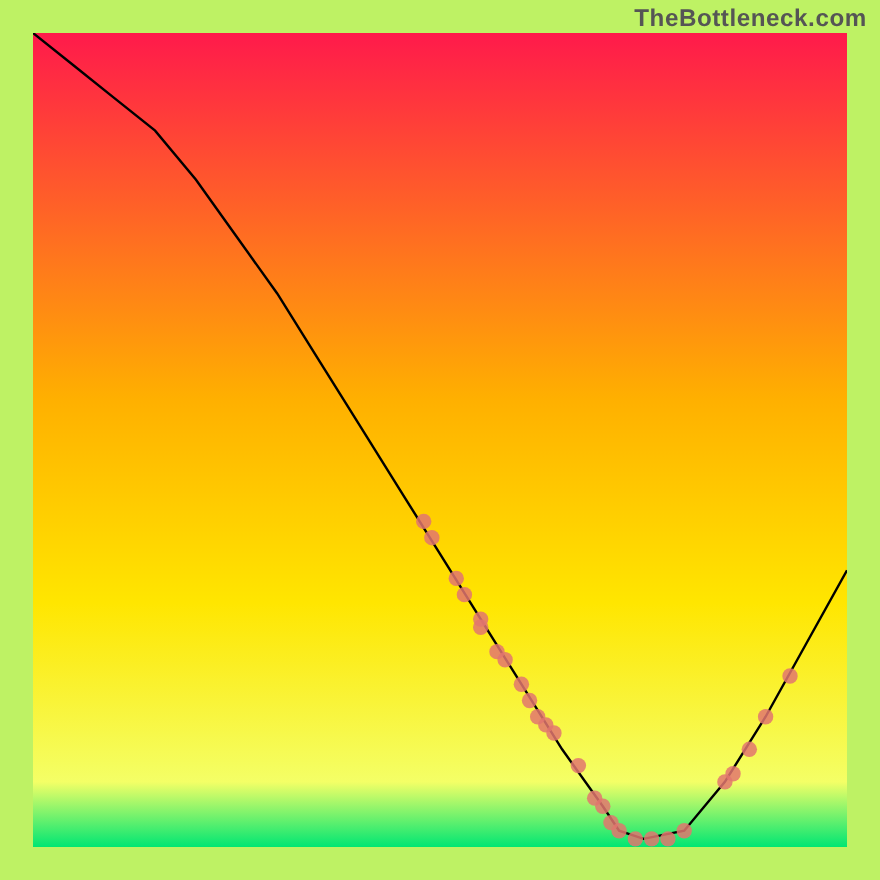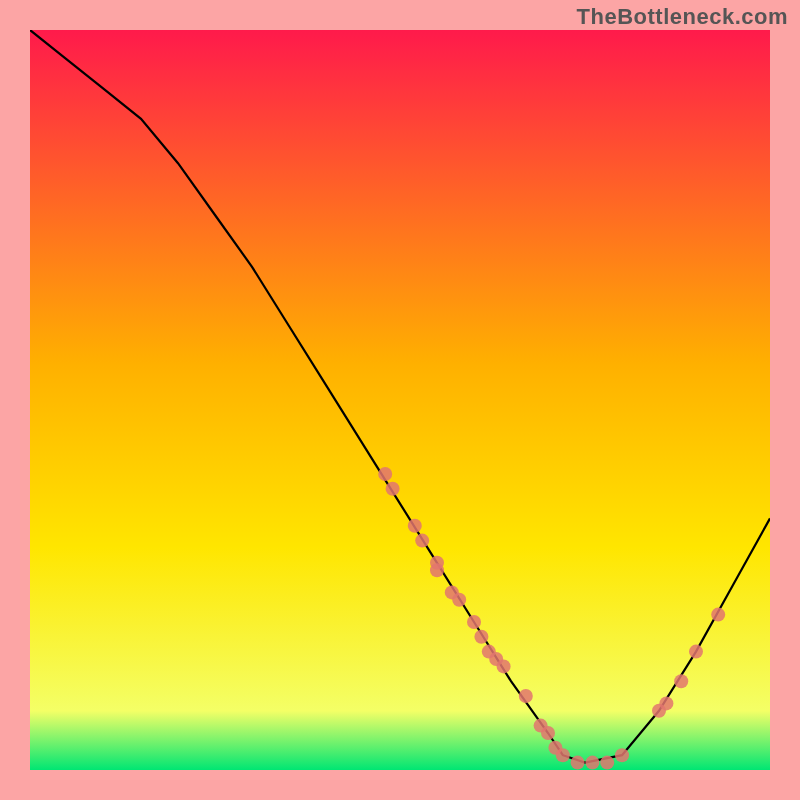--- a/index.html
+++ b/index.html
@@ -8,21 +8,21 @@
     width: 800px;
     height: 800px;
     background: #000;
     font-family: Arial, Helvetica, sans-serif;
     overflow: hidden;
   }
   .frame {
     position: relative;
     width: 800px;
     height: 800px;
-    background: #fca5a5;
+    background: #bef264;
   }
   .watermark {
     position: absolute;
     top: 4px;
     right: 12px;
     color: #555;
     font-size: 22px;
     font-weight: 600;
     letter-spacing: 0.5px;
     user-select: none;

